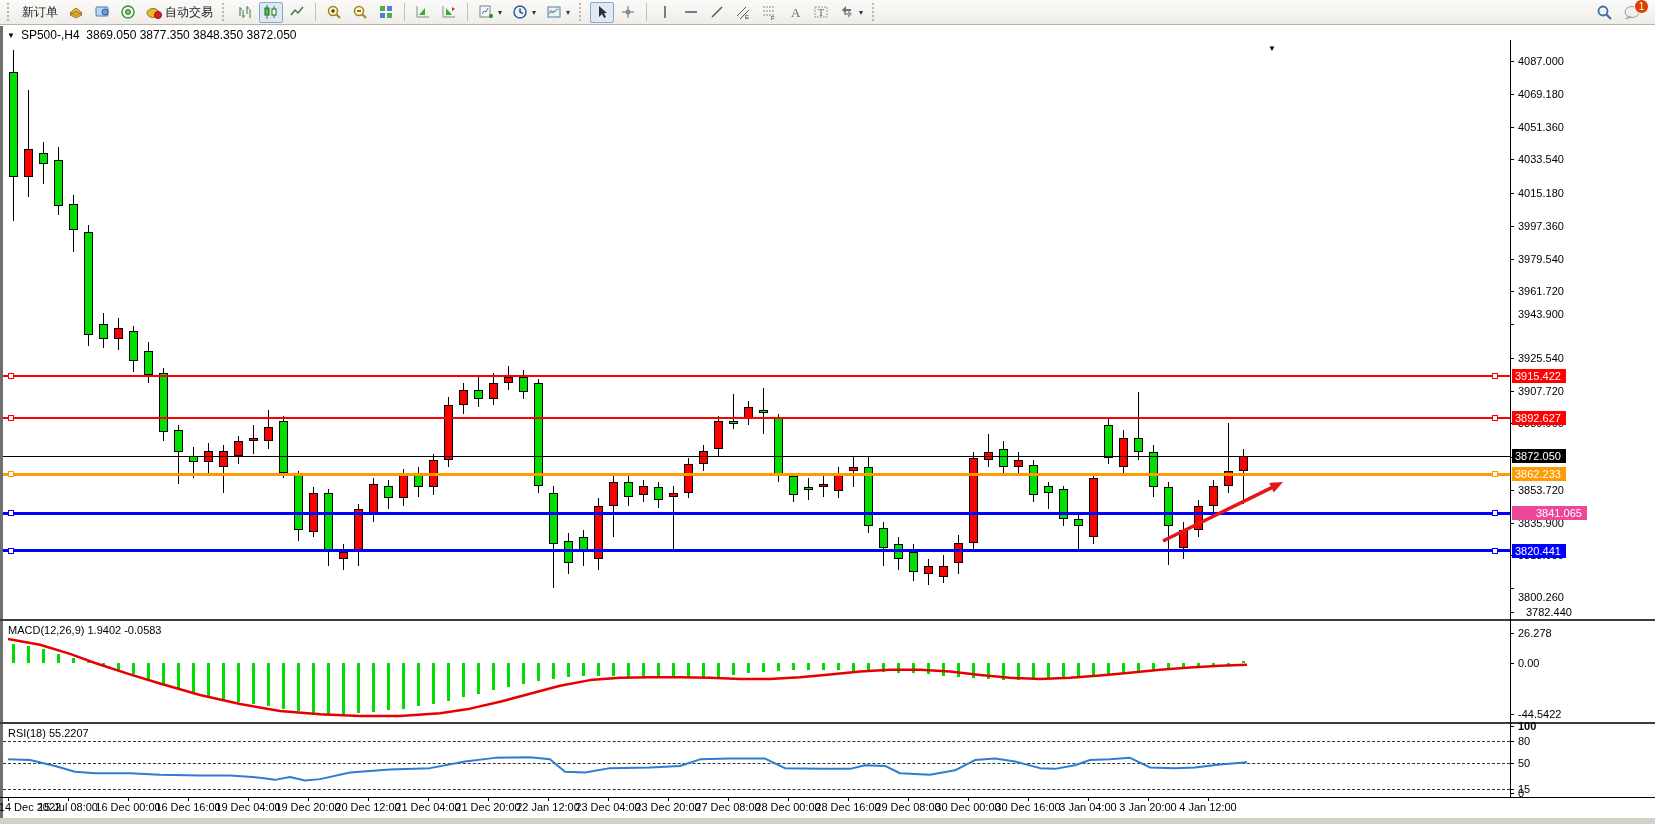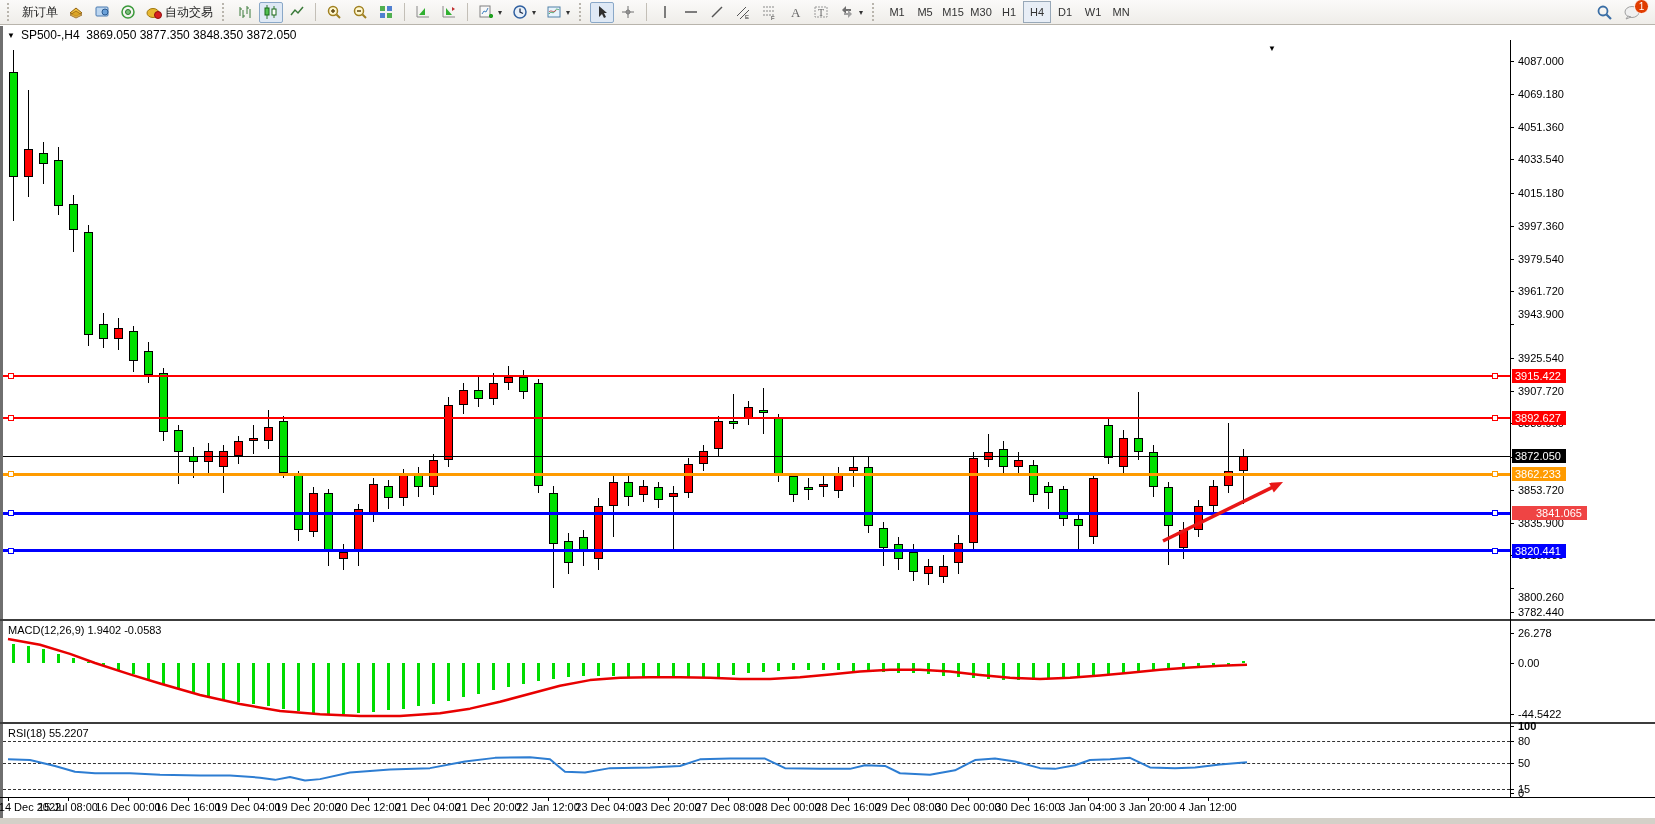--- a/index.html
+++ b/index.html
@@ -210,31 +210,20 @@
         </svg>
     </div>
     <div class="tbtn">
       <svg width="16" height="16">
           <path d="M3 6 l4 -4 v3 h5 v2 h-5 v3 Z" fill="#707070"></path>
           <path d="M13 10 l-4 4 v-3 h-4 v-2 h4 v-3 Z" fill="#a0a0a0"></path>
         </svg>
       <span class="carr">▾</span>
     </div>
     <div class="thandle"></div>
-    <div id="tfbar" style="display:flex;align-items:center;">
-        <div class="tf">M1</div>
-        <div class="tf">M5</div>
-        <div class="tf">M15</div>
-        <div class="tf">M30</div>
-        <div class="tf">H1</div>
-        <div class="tf active">H4</div>
-        <div class="tf">D1</div>
-        <div class="tf">W1</div>
-        <div class="tf">MN</div>
-      </div>
     <div class="spacer"></div>
     <div class="tbtn">
       <svg width="17" height="17">
           <circle cx="7" cy="7" r="4.5" fill="none" stroke="#3a6ea5" stroke-width="1.8"></circle>
           <line x1="10.5" y1="10.5" x2="15" y2="15" stroke="#3a6ea5" stroke-width="2.2"></line>
         </svg>
     </div>
     <div class="tbtn" style="position:relative;margin-right:6px;">
       <svg width="18" height="16">
           <ellipse cx="9" cy="8" rx="7" ry="5.5" fill="#f0f0f0" stroke="#a0a0a0"></ellipse>
@@ -285,37 +274,37 @@
     <div class="axis-label" style="top: 457.015px;">3871.540</div>
     <div class="axis-tick" style="top: 489.769px;"></div>
     <div class="axis-label" style="top: 489.769px;">3853.720</div>
     <div class="axis-tick" style="top: 522.522px;"></div>
     <div class="axis-label" style="top: 522.522px;">3835.900</div>
     <div class="axis-tick" style="top: 555.275px;"></div>
     <div class="axis-label" style="top: 555.275px;">3818.080</div>
     <div class="axis-tick" style="top: 588.028px;"></div>
     <div class="axis-label" style="top: 597px;">3800.260</div>
     <div class="axis-tick" style="top: 612px;"></div>
-    <div class="axis-label" style="top: 612px;">3782.440</div>
+    <div class="axis-label" style="top: 612px; margin-left: 8px;">3782.440</div>
     <div class="hline" style="left: 3px; top: 375.36px; width: 1507px; height: 2px; background: rgb(255, 0, 0);"></div>
     <div class="handle" style="left: 8px; top: 373.36px; border: 1px solid rgb(255, 0, 0);"></div>
     <div class="handle" style="left: 1492px; top: 373.36px; border: 1px solid rgb(255, 0, 0);"></div>
     <div class="pbadge" style="top: 376.36px; background: rgb(255, 0, 0);">3915.422</div>
     <div class="hline" style="left: 3px; top: 417.258px; width: 1507px; height: 2px; background: rgb(255, 0, 0);"></div>
     <div class="handle" style="left: 8px; top: 415.258px; border: 1px solid rgb(255, 0, 0);"></div>
     <div class="handle" style="left: 1492px; top: 415.258px; border: 1px solid rgb(255, 0, 0);"></div>
     <div class="pbadge" style="top: 418.258px; background: rgb(255, 0, 0);">3892.627</div>
     <div class="hline" style="left: 3px; top: 472.622px; width: 1507px; height: 3px; background: rgb(255, 155, 0);"></div>
     <div class="handle" style="left: 8px; top: 471.122px; border: 1px solid rgb(255, 155, 0);"></div>
     <div class="handle" style="left: 1492px; top: 471.122px; border: 1px solid rgb(255, 155, 0);"></div>
     <div class="pbadge" style="top: 474.122px; background: rgb(255, 155, 0);">3862.233</div>
     <div class="hline" style="left: 3px; top: 511.529px; width: 1507px; height: 3px; background: rgb(0, 0, 255);"></div>
     <div class="handle" style="left: 8px; top: 510.029px; border: 1px solid rgb(0, 0, 255);"></div>
     <div class="handle" style="left: 1492px; top: 510.029px; border: 1px solid rgb(0, 0, 255);"></div>
-    <div class="pbadge" style="top: 513.029px; background: #ef4444; padding-left: 24px;">3841.065</div>
+    <div class="pbadge" style="top: 513.029px; background: #ec4899; padding-left: 24px;">3841.065</div>
     <div class="hline" style="left: 3px; top: 549.435px; width: 1507px; height: 3px; background: rgb(0, 0, 255);"></div>
     <div class="handle" style="left: 8px; top: 547.935px; border: 1px solid rgb(0, 0, 255);"></div>
     <div class="handle" style="left: 1492px; top: 547.935px; border: 1px solid rgb(0, 0, 255);"></div>
     <div class="pbadge" style="top: 550.935px; background: rgb(0, 0, 255);">3820.441</div>
     <div class="hline" style="left: 3px; top: 456.078px; width: 1507px; height: 1px; background: rgb(0, 0, 0);"></div>
     <div class="pbadge" style="top: 456.078px; background: rgb(0, 0, 0);">3872.050</div>
     <div class="wick" style="left: 13px; top: 49.972px; height: 170.934px;"></div>
     <div class="body dn" style="left: 9px; top: 72.028px; height: 104.766px;"></div>
     <div class="wick" style="left: 28px; top: 90.408px; height: 106.604px;"></div>
     <div class="body up" style="left: 24px; top: 149.224px; height: 27.57px;"></div>

